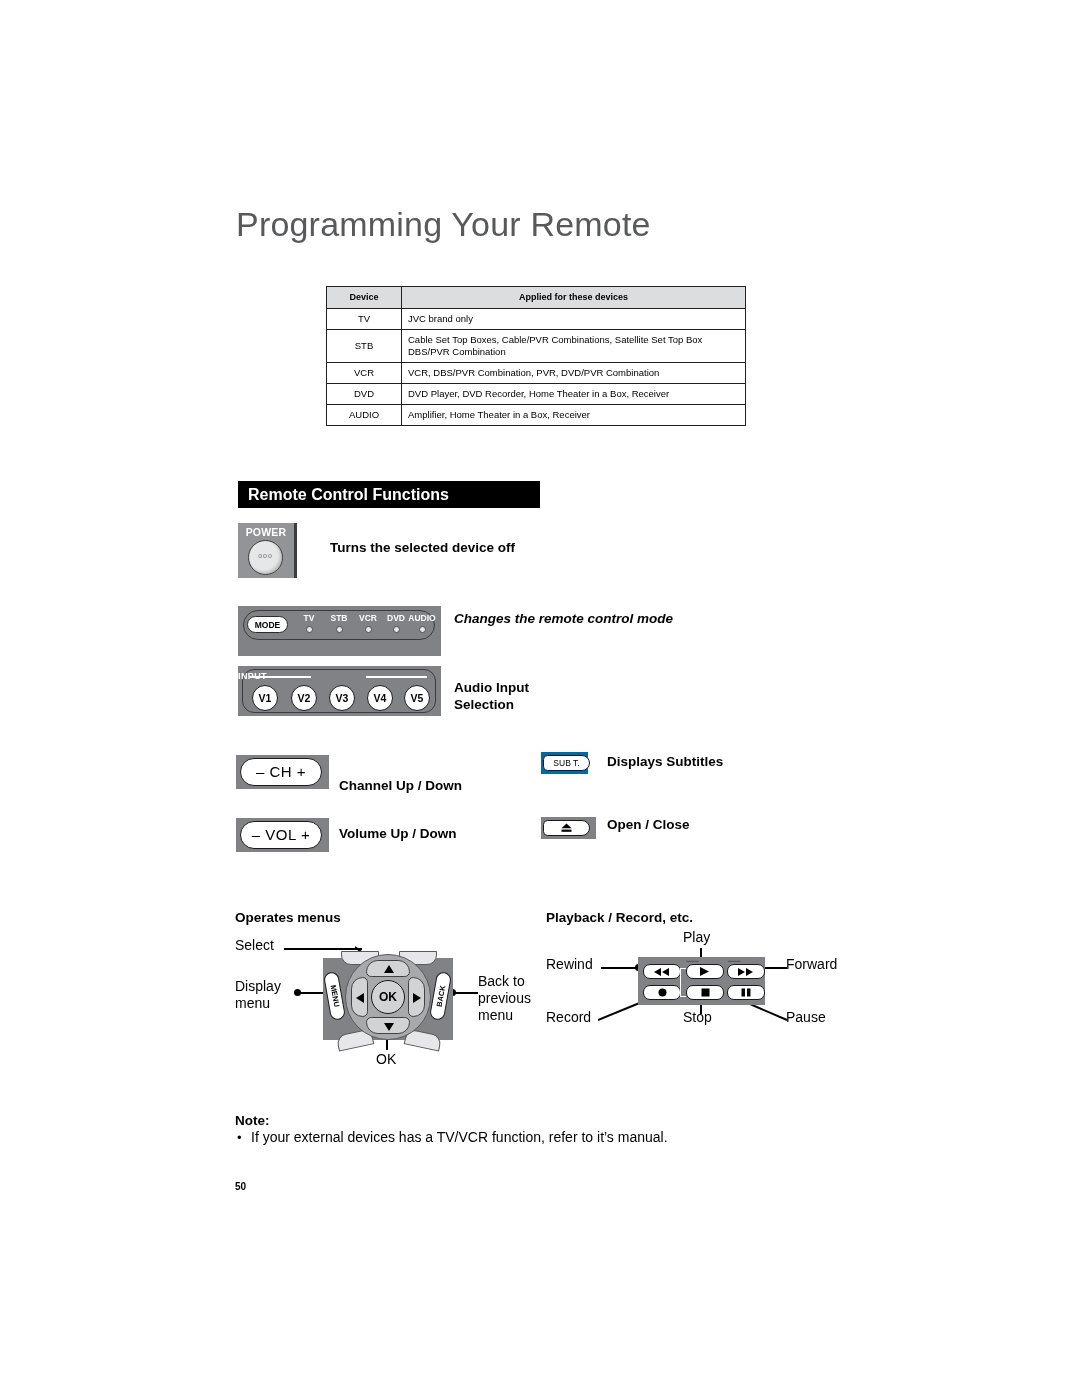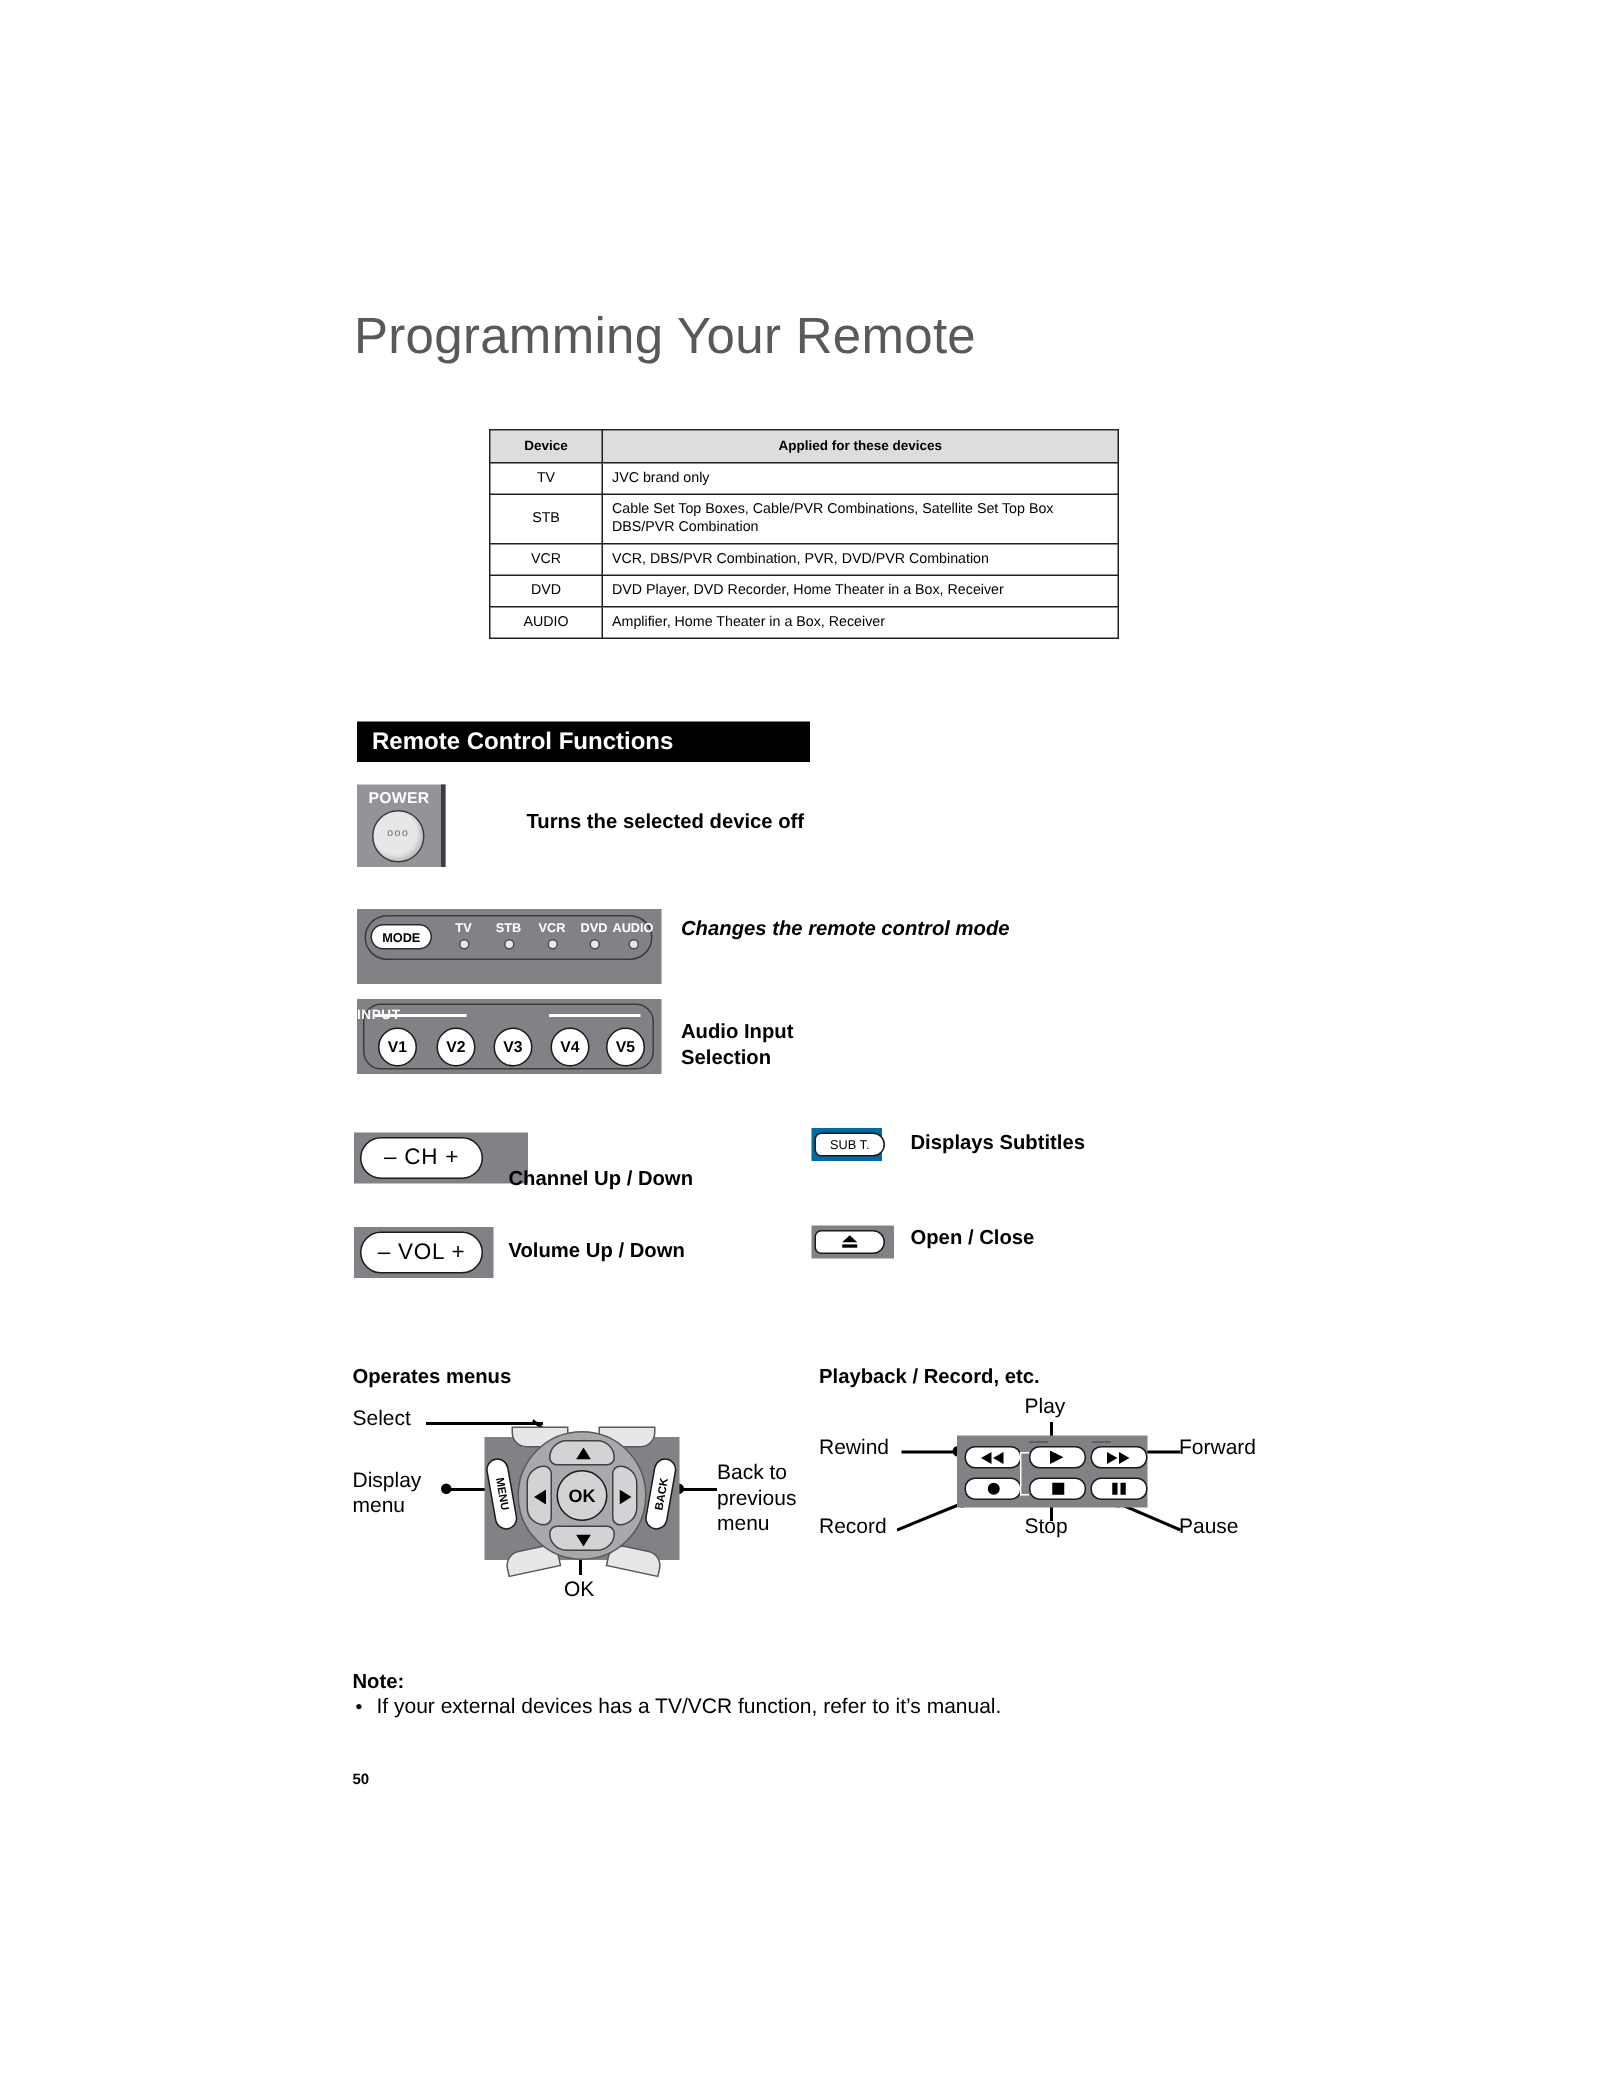--- a/index.html
+++ b/index.html
@@ -232,21 +232,21 @@
   }
   .rocker .inner {
     position: absolute;
     background: #ffffff;
     border: 1.5px solid #1a1a1a;
     box-sizing: border-box;
     text-align: center;
     font-weight: 400;
     color: #000;
   }
-  #ch-rocker { left: 236px; top: 755px; width: 116px; height: 34px; }
+  #ch-rocker { left: 236px; top: 755px; width: 93px; height: 34px; }
   #ch-rocker .inner {
     left: 4px; top: 3px; width: 82px; height: 28px;
     border-radius: 14px;
     font-size: 15px;
     line-height: 26px;
     letter-spacing: 0.5px;
   }
   #vol-rocker { left: 236px; top: 818px; width: 93px; height: 34px; }
   #vol-rocker .inner {
     left: 4px; top: 3px; width: 82px; height: 28px;
@@ -458,21 +458,21 @@
 </table>
 
 <div id="section-bar">Remote Control Functions</div>
 
 <div id="power-panel" class="panel">
   <div id="power-text">POWER</div>
   <div id="power-knob">
     <div id="power-dots">ooo</div>
   </div>
 </div>
-<div class="fn-label" style="left:330px; top:539px;margin-left:21px;">Turns the selected device off</div>
+<div class="fn-label" style="left:330px; top:539px;">Turns the selected device off</div>
 
 <div id="mode-panel" class="panel">
   <div id="mode-pill-outline"></div>
   <div id="mode-btn">MODE</div>
 
   <div class="mode-item" style="left:54px;">
     <span class="m-label">TV</span>
     <span class="m-led"></span>
   </div>
   <div class="mode-item" style="left:84px;">

